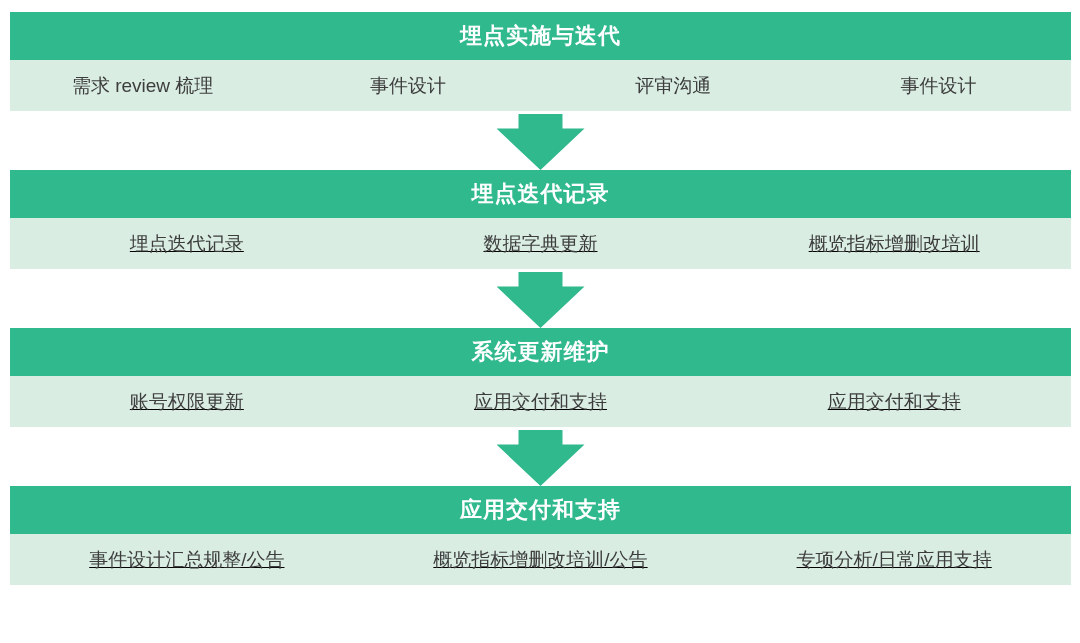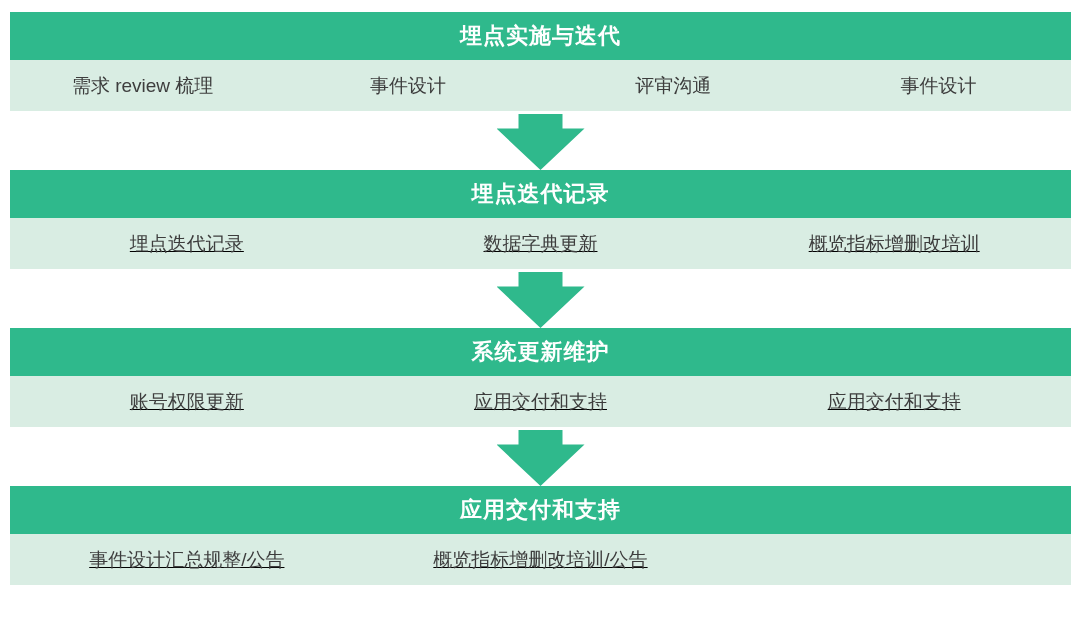--- a/index.html
+++ b/index.html
@@ -114,16 +114,17 @@
     <div class="arrow-down"></div>
   </div>
 
   <section class="stage">
     <div class="stage-header">
       <span>应用交付和支持</span>
     </div>
     <div class="stage-items cols-3">
       <span class="item">事件设计汇总规整/公告</span>
       <span class="item">概览指标增删改培训/公告</span>
+      <span class="item">专项分析/日常应用支持</span>
     </div>
   </section>
 
 </div>
 
 </body></html>

